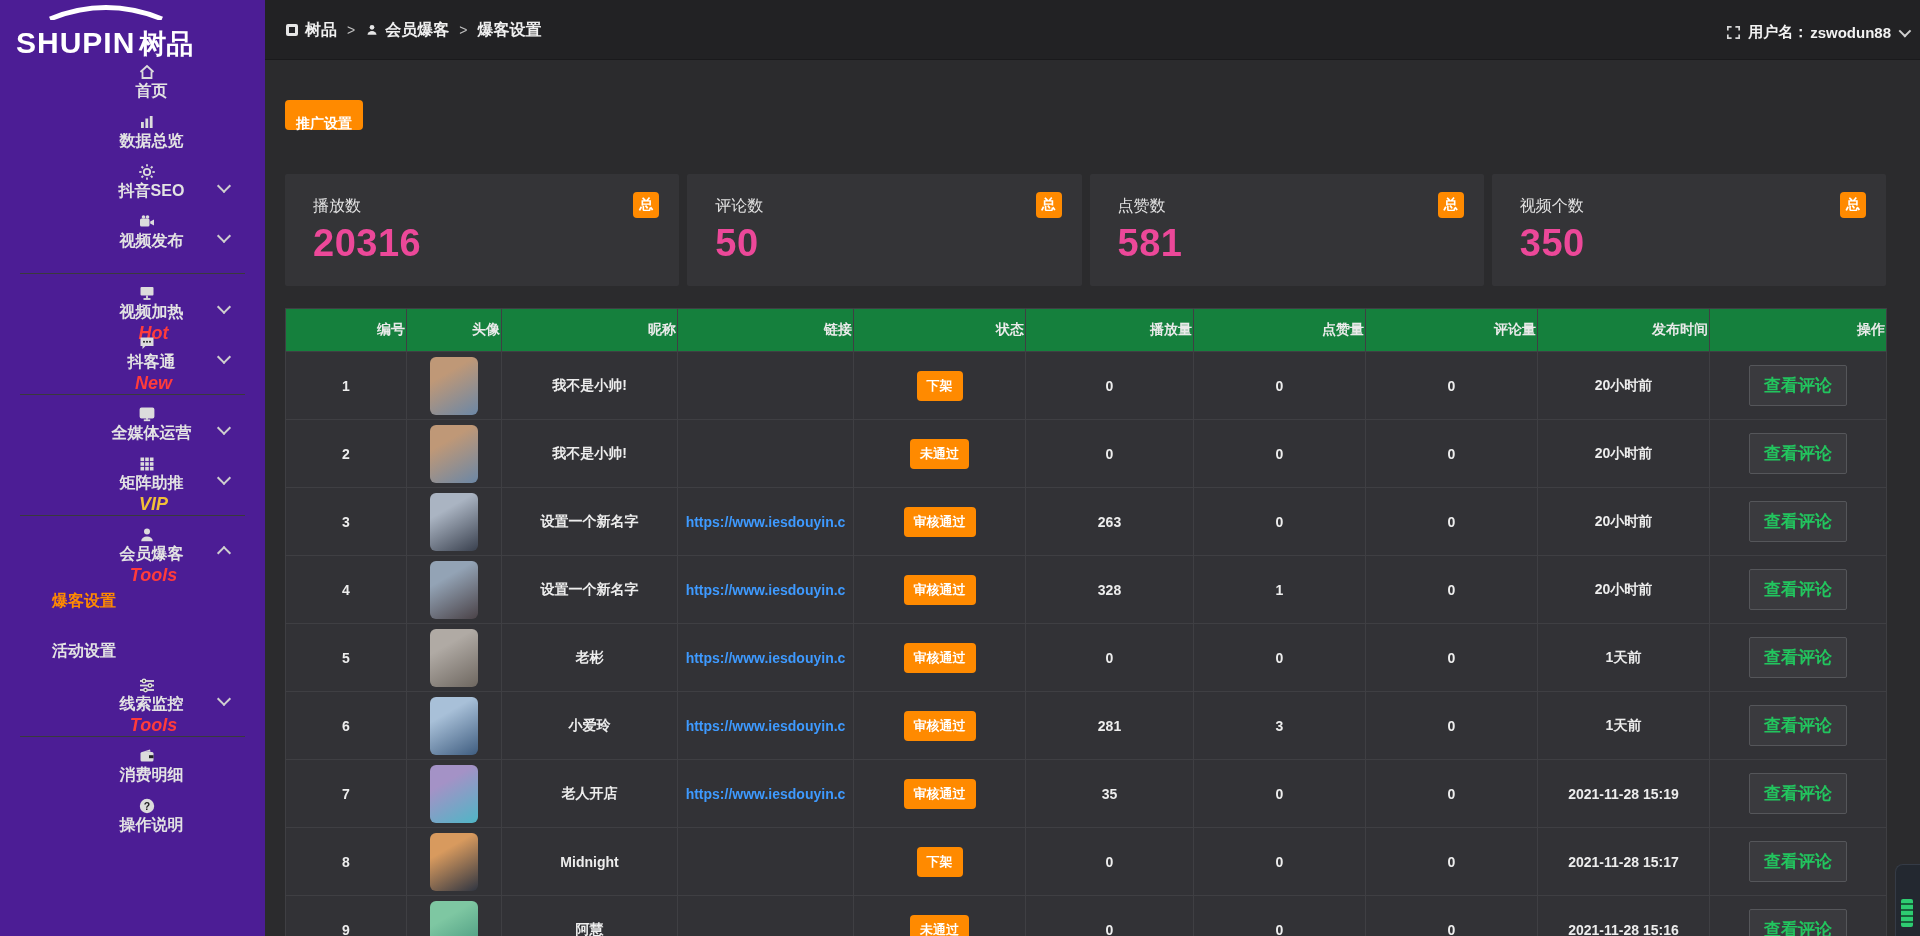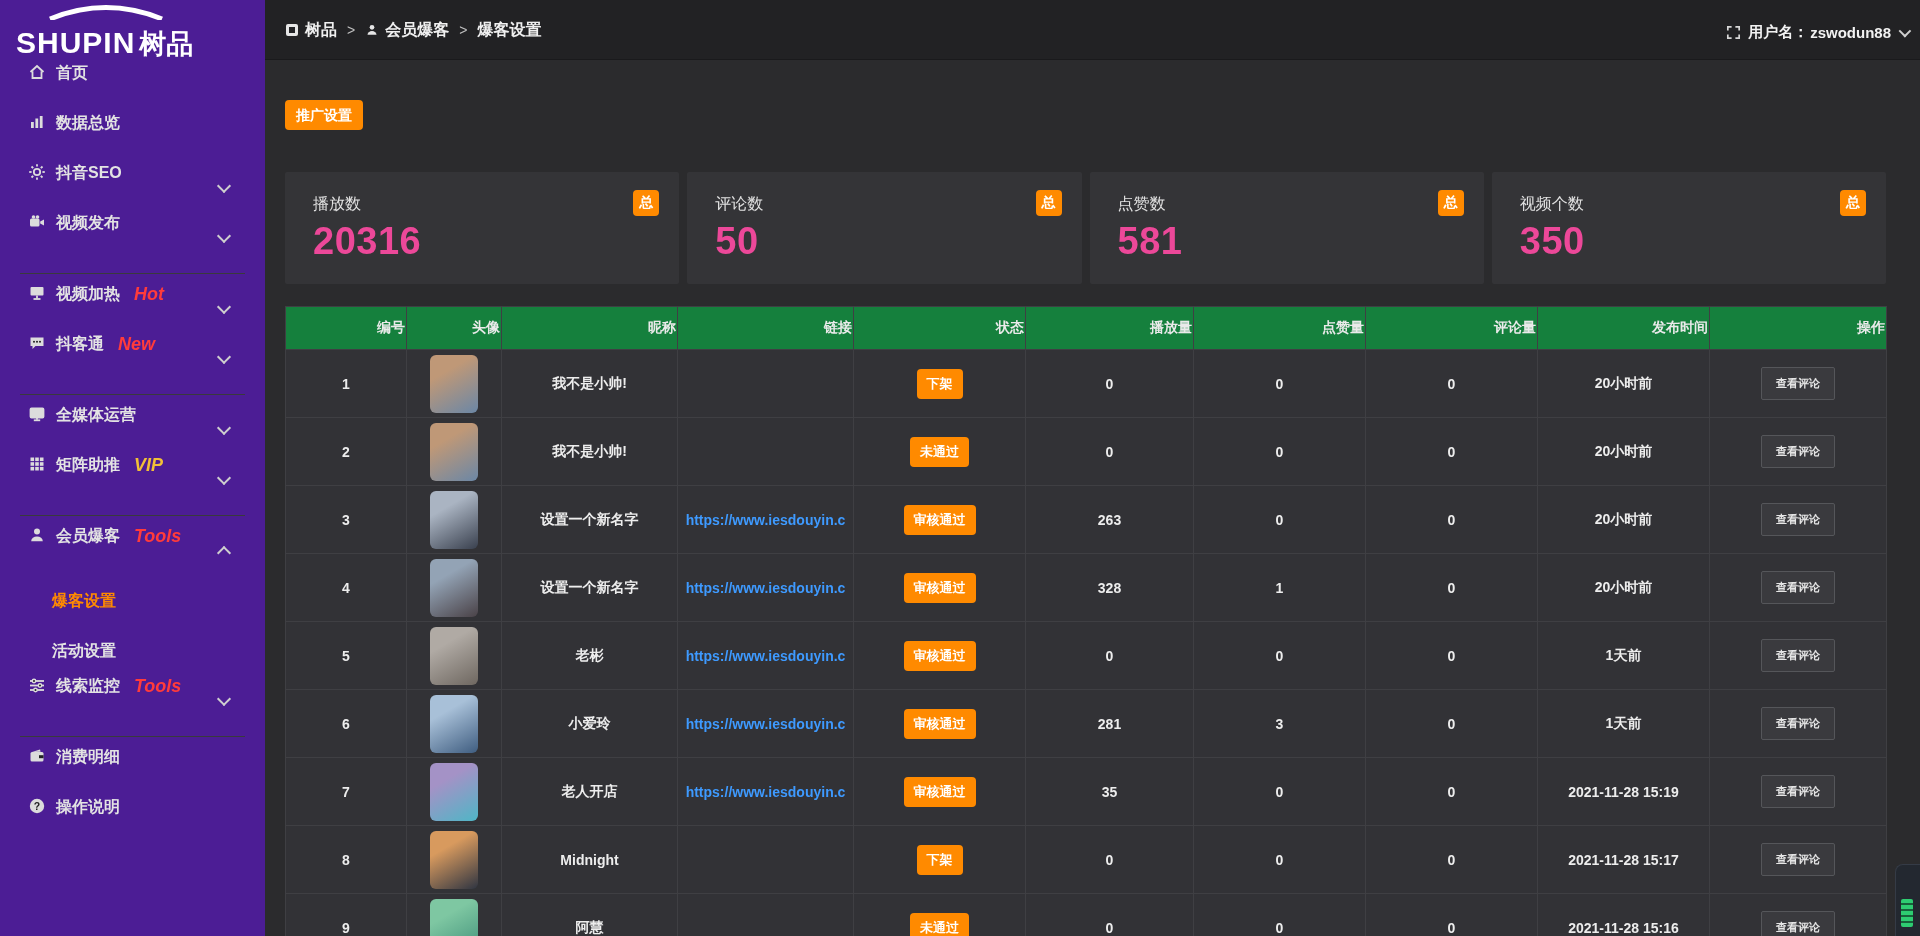--- a/index.html
+++ b/index.html
@@ -9,21 +9,21 @@
     font-family:"Liberation Sans","DejaVu Sans",sans-serif;
     -webkit-font-smoothing:antialiased;
   }
   
   .sidebar{position:absolute;left:0;top:0;width:265px;height:936px;background:#4c1d95;z-index:5;}
   .logo{height:62px;display:flex;align-items:flex-end;padding:10px 0 4px 16px;box-sizing:border-box;position:relative;}
   .logo-arc{position:absolute;left:46px;top:4px;width:120px;height:16px;}
   .logo-en{color:#fff;font-weight:800;font-size:30px;letter-spacing:1px;line-height:1;}
   .logo-cn{color:#fff;font-weight:800;font-size:27px;margin-left:4px;line-height:1.05;}
   .nav{padding-top:1px;}
-  .nav-item{position:relative;height:50px;display:flex;align-items:flex-start;padding-left:28px;cursor:pointer;color:#e3e3e3;}
+  .nav-item{position:relative;height:50px;display:flex;align-items:center;padding-left:28px;cursor:pointer;color:#e3e3e3;flex-direction:column;}
   .nav-icon{width:18px;height:18px;display:inline-flex;align-items:center;justify-content:center;}
   .nav-label{margin-left:10px;font-size:16px;font-weight:600;}
   .nav-badge{margin-left:14px;font-size:18px;font-weight:700;font-style:italic;}
   .badge-red{color:#ff3b3b;}
   .badge-gold{color:#f2c037;}
   .nav-sub{height:50px;display:flex;align-items:center;padding-left:52px;font-size:16px;font-weight:600;color:#e3e3e3;cursor:pointer;}
   .nav-sub.active{color:#ff8a00;}
   .nav-divider{height:1px;background:#3a3a3c;margin:10px 20px 10px 20px;}
   .chev{position:absolute;right:36px;top:50%;width:8px;height:8px;border-right:2px solid #cfcfcf;border-bottom:2px solid #cfcfcf;}
   .chev.down{transform:translateY(-70%) rotate(45deg);}
@@ -32,38 +32,38 @@
   .topbar{position:absolute;left:265px;right:0;top:0;height:60px;background:#222224;border-bottom:1px solid #1a1a1c;box-sizing:border-box;z-index:4;}
   .breadcrumb{position:absolute;left:20px;top:0;height:60px;display:flex;align-items:center;gap:10px;}
   .crumb{display:flex;align-items:center;gap:6px;color:#f0f0f0;font-size:16px;font-weight:600;cursor:pointer;}
   .crumb.current{cursor:default;}
   .crumb-sep{color:#c0c0c0;font-size:14px;font-weight:400;}
   .topbar-right{position:absolute;right:12px;top:0;height:64px;display:flex;align-items:center;gap:6px;}
   .user-chip{display:flex;align-items:center;gap:8px;color:#f2f2f2;font-size:15px;font-weight:600;cursor:pointer;}
   .chev-sm{width:7px;height:7px;border-right:2px solid #cfcfcf;border-bottom:2px solid #cfcfcf;transform:rotate(45deg) translateY(-2px);}
   
   .main{position:absolute;left:265px;top:60px;width:1655px;box-sizing:border-box;padding:0 34px 0 20px;}
-  .promo-btn{display:inline-block;margin-top:40px;height:30px;line-height:30px;padding:0 11px;background:#ff8a00;color:#fff;
+  .promo-btn{display:inline-block;margin-top:40px;height:30px;line-height:30px;padding:8px 11px;background:#ff8a00;color:#fff;
     font-size:14px;font-weight:600;border-radius:4px;border:none;cursor:pointer;}
   .cards{display:flex;gap:8px;margin-top:42px;}
   .card{flex:1;height:112px;background:#343437;position:relative;box-sizing:border-box;padding:22px 20px 0 28px;border-radius:2px;}
   .card-label{font-size:16px;color:#e2e2e2;font-weight:400;}
   .card-value{font-size:38px;color:#ec4899;font-weight:700;margin-top:5px;letter-spacing:0.5px;}
   .card-badge{position:absolute;top:18px;right:20px;width:26px;height:26px;background:#ff8a00;color:#fff;border-radius:4px;
     font-size:14px;font-weight:600;display:flex;align-items:center;justify-content:center;}
   
   table.grid{margin-top:22px;border-collapse:collapse;table-layout:fixed;width:1601px;}
   .grid th{height:40px;background:#15803d;border:1px solid #3f3f43;color:#eaeaea;font-size:14px;font-weight:600;text-align:right;}
   .grid td{height:65px;background:#323236;border:1px solid #3f3f43;color:#ededed;font-size:14px;font-weight:600;text-align:center;vertical-align:middle;overflow:hidden;white-space:nowrap;}
   .avatar{width:48px;height:58px;border-radius:6px;margin:0 auto;}
   a.link{color:#3e9aff;text-decoration:none;font-weight:600;font-size:14px;cursor:pointer;text-align:right;}
   a.link:empty{display:none;}
   .status-badge{display:inline-block;background:#ff8a00;color:#fff;font-size:13px;font-weight:600;padding:6px 10px;border-radius:4px;}
   .status-badge:empty{display:none;}
-  .view-btn{display:inline-block;padding:8px 14px;background:#3a3a3e;border:1px solid #55565a;color:#e5e5e5;font-size:11px;font-weight:600;border-radius:2px;cursor:pointer;}
+  .view-btn{display:inline-block;padding:8px 14px;background:#3a3a3e;border:1px solid #55565a;color:#22c55e;font-size:17px;font-weight:600;border-radius:2px;cursor:pointer;}
   
   .float-tool{position:fixed;right:0;bottom:-8px;width:24px;height:78px;background:#232830;border:1px solid #353b46;border-right:none;
     border-radius:8px 0 0 8px;z-index:50;cursor:pointer;}
   .battery{position:absolute;bottom:16px;left:5px;width:12px;height:28px;border-radius:2px;
     background:repeating-linear-gradient(to top,#2ecc71 0 4px,#17623a 4px 6px);}
   svg{display:block;}
 </style>
 </head>
 <body>
 

